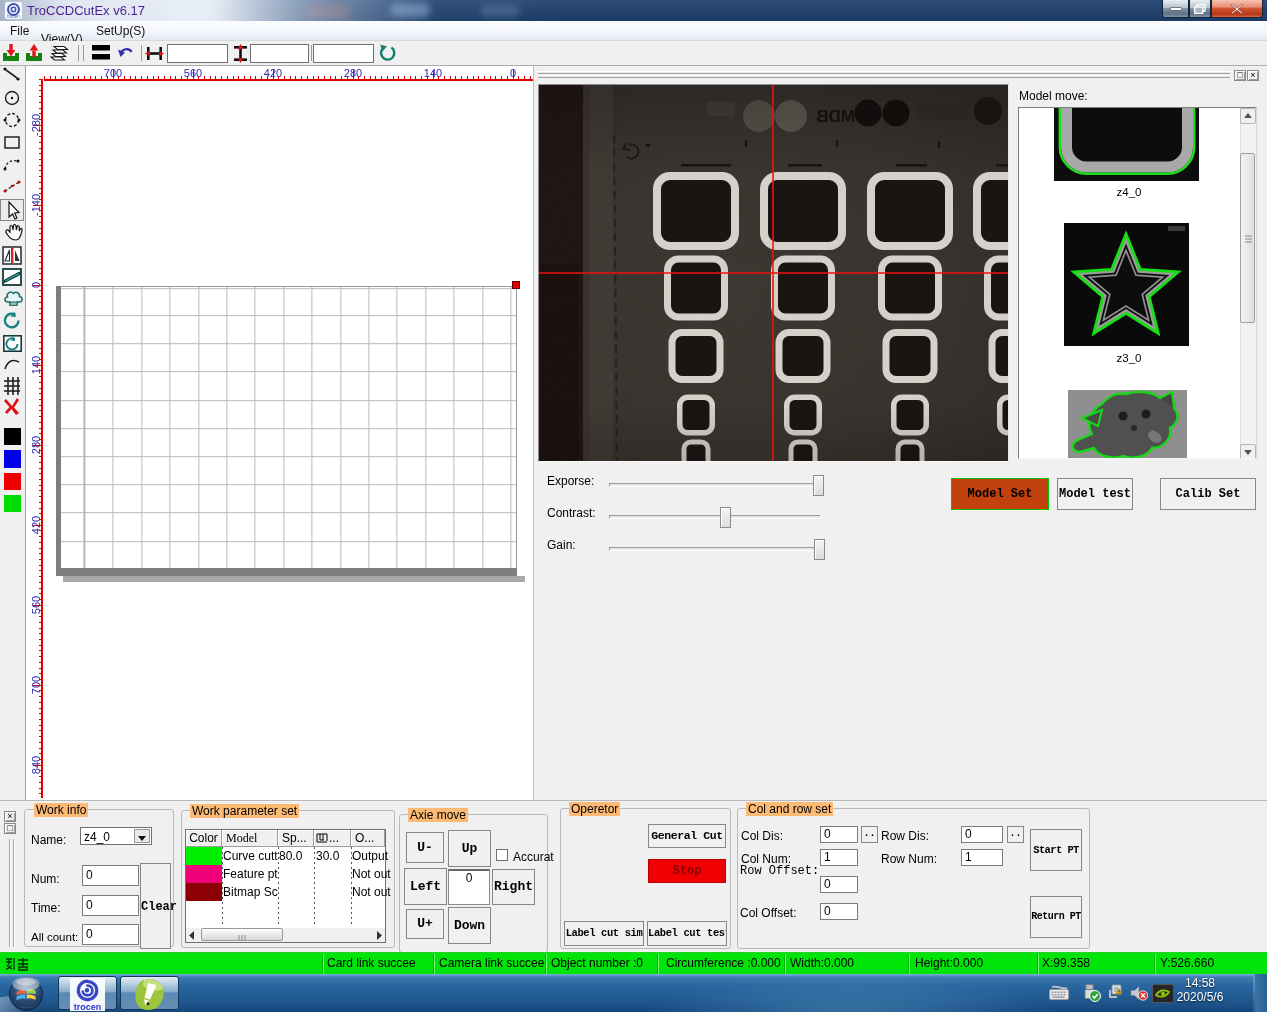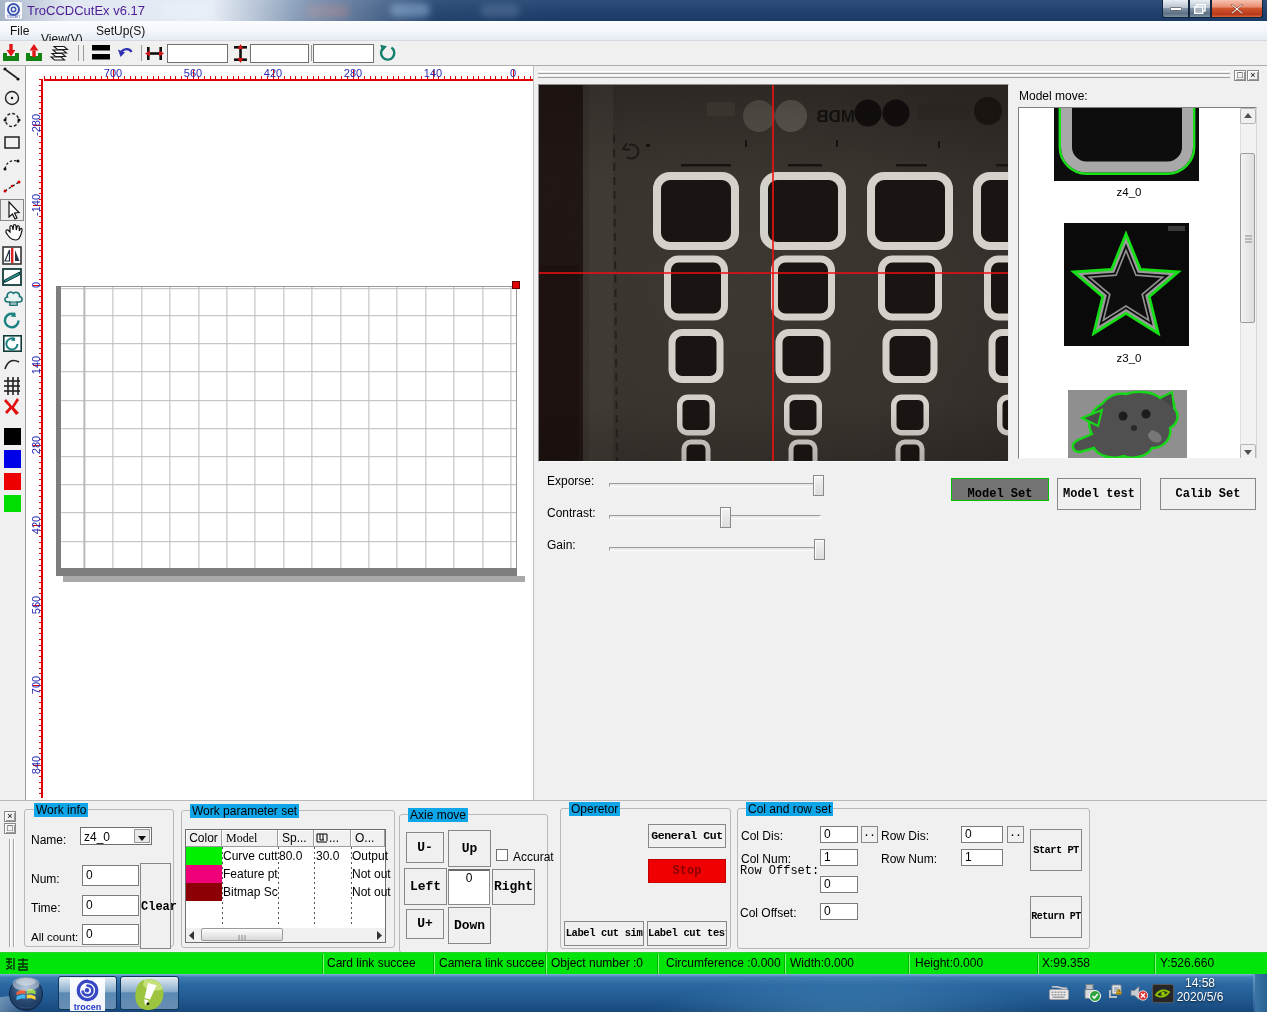--- a/index.html
+++ b/index.html
@@ -54,21 +54,21 @@
 
 
 #modellabel { left:485px; top:23px; font-size:12px; color:#000; }
 #modellist { left:484px; top:41px; width:239px; height:352px; border:1px solid #7f7f7f; border-bottom-color:#f5f5f5; border-right-color:#d8d8d8; background:#fff; overflow:hidden;}
 .sbbtn { position:absolute; width:16px; height:16px; background:#f0f0f0; border:1px solid #b5b5b5; border-radius:2px;}
 .sbthumb { position:absolute; background:linear-gradient(90deg,#f2f2f2,#dedede); border:1px solid #9d9d9d; border-radius:2px;}
 
 
 #bottomdock { left:0; top:800px; width:1267px; height:152px; background:#f0f0f0; border-top:1px solid #b9b9b9;}
 .groupbox { position:absolute; border:1px solid #b9b9b9; border-radius:3px; }
-.grouplabel { position:absolute; top:-7px; background:#0ea5e9; font-size:12px; color:#000; padding:0 2px; }
+.grouplabel { position:absolute; top:-7px; background:#fdba74; font-size:12px; color:#000; padding:0 2px; }
 .field { position:absolute; font-size:12px; color:#000; }
 .tinput { position:absolute; background:#fff; border:1px solid #7b7b7b; font-size:12px; color:#000; padding-left:3px; }
 .hnum { top:1px; width:30px; text-align:center; font-size:11px; color:#2a2ab2; }
 .vnum { left:0px; width:30px; height:30px; font-size:11px; color:#2a2ab2; }
 .vnum { transform:rotate(-90deg); transform-origin:center; text-align:center; line-height:30px; left:-5px; }
 .hcell { top:0; height:17px; border-right:1px solid #9d9d9d; border-bottom:1px solid #9d9d9d; box-shadow:inset 1px 1px 0 #fff; text-align:center; line-height:17px; }
 .trow { font-size:12px; color:#000; white-space:nowrap; overflow:hidden; }
 .vdash { top:17px; width:1px; height:79px; background:repeating-linear-gradient(180deg,#555 0 2px,transparent 2px 5px); }
 
 
@@ -371,22 +371,22 @@
   </div>
   <div class="sliderlabel" style="left:13px;top:408px;">Exporse:</div>
   <div class="sliderlabel" style="left:13px;top:440px;">Contrast:</div>
   <div class="sliderlabel" style="left:13px;top:472px;">Gain:</div>
   <div class="slidertrack" style="left:75px;top:417px;"></div>
   <div class="slidertrack" style="left:75px;top:449px;"></div>
   <div class="slidertrack" style="left:75px;top:481px;"></div>
   <div class="sliderthumb" style="left:279px;top:409px;"></div>
   <div class="sliderthumb" style="left:186px;top:441px;"></div>
   <div class="sliderthumb" style="left:280px;top:473px;"></div>
-  <div class="button3d" style="left:417px;top:412px;width:98px;height:23px;line-height:30px;font-size:12px;background:#737373;border-color:#00c000;">Model Set</div>
-  <div class="button3d" style="left:523px;top:412px;width:84px;height:32px;line-height:30px;font-size:12px;">Model test</div>
+  <div class="button3d" style="left:417px;top:412px;width:98px;height:32px;line-height:30px;font-size:12px;background:#c2410c;border-color:#00c000;">Model Set</div>
+  <div class="button3d" style="left:523px;top:412px;width:76px;height:32px;line-height:30px;font-size:12px;">Model test</div>
   <div class="button3d" style="left:626px;top:412px;width:96px;height:32px;line-height:30px;font-size:12px;">Calib Set</div>
   <div id="modellabel" class="abs">Model move:</div>
   <div id="modellist" class="abs">
 
     <svg class="abs" style="left:35px;top:0px;" width="145" height="73" viewBox="0 0 145 73">
       <rect width="145" height="73" fill="#0d0d0d"></rect>
       <rect x="12.5" y="-45" width="121" height="104" rx="20" fill="none" stroke="#a8a8a8" stroke-width="11"></rect>
       <rect x="5.8" y="-51.7" width="134.4" height="117.4" rx="26.7" fill="none" stroke="#1ae11a" stroke-width="2.4"></rect>
     </svg>
     <div class="abs" style="left:60px;top:78px;width:100px;text-align:center;font-size:11.5px;color:#000;">z4_0</div>

